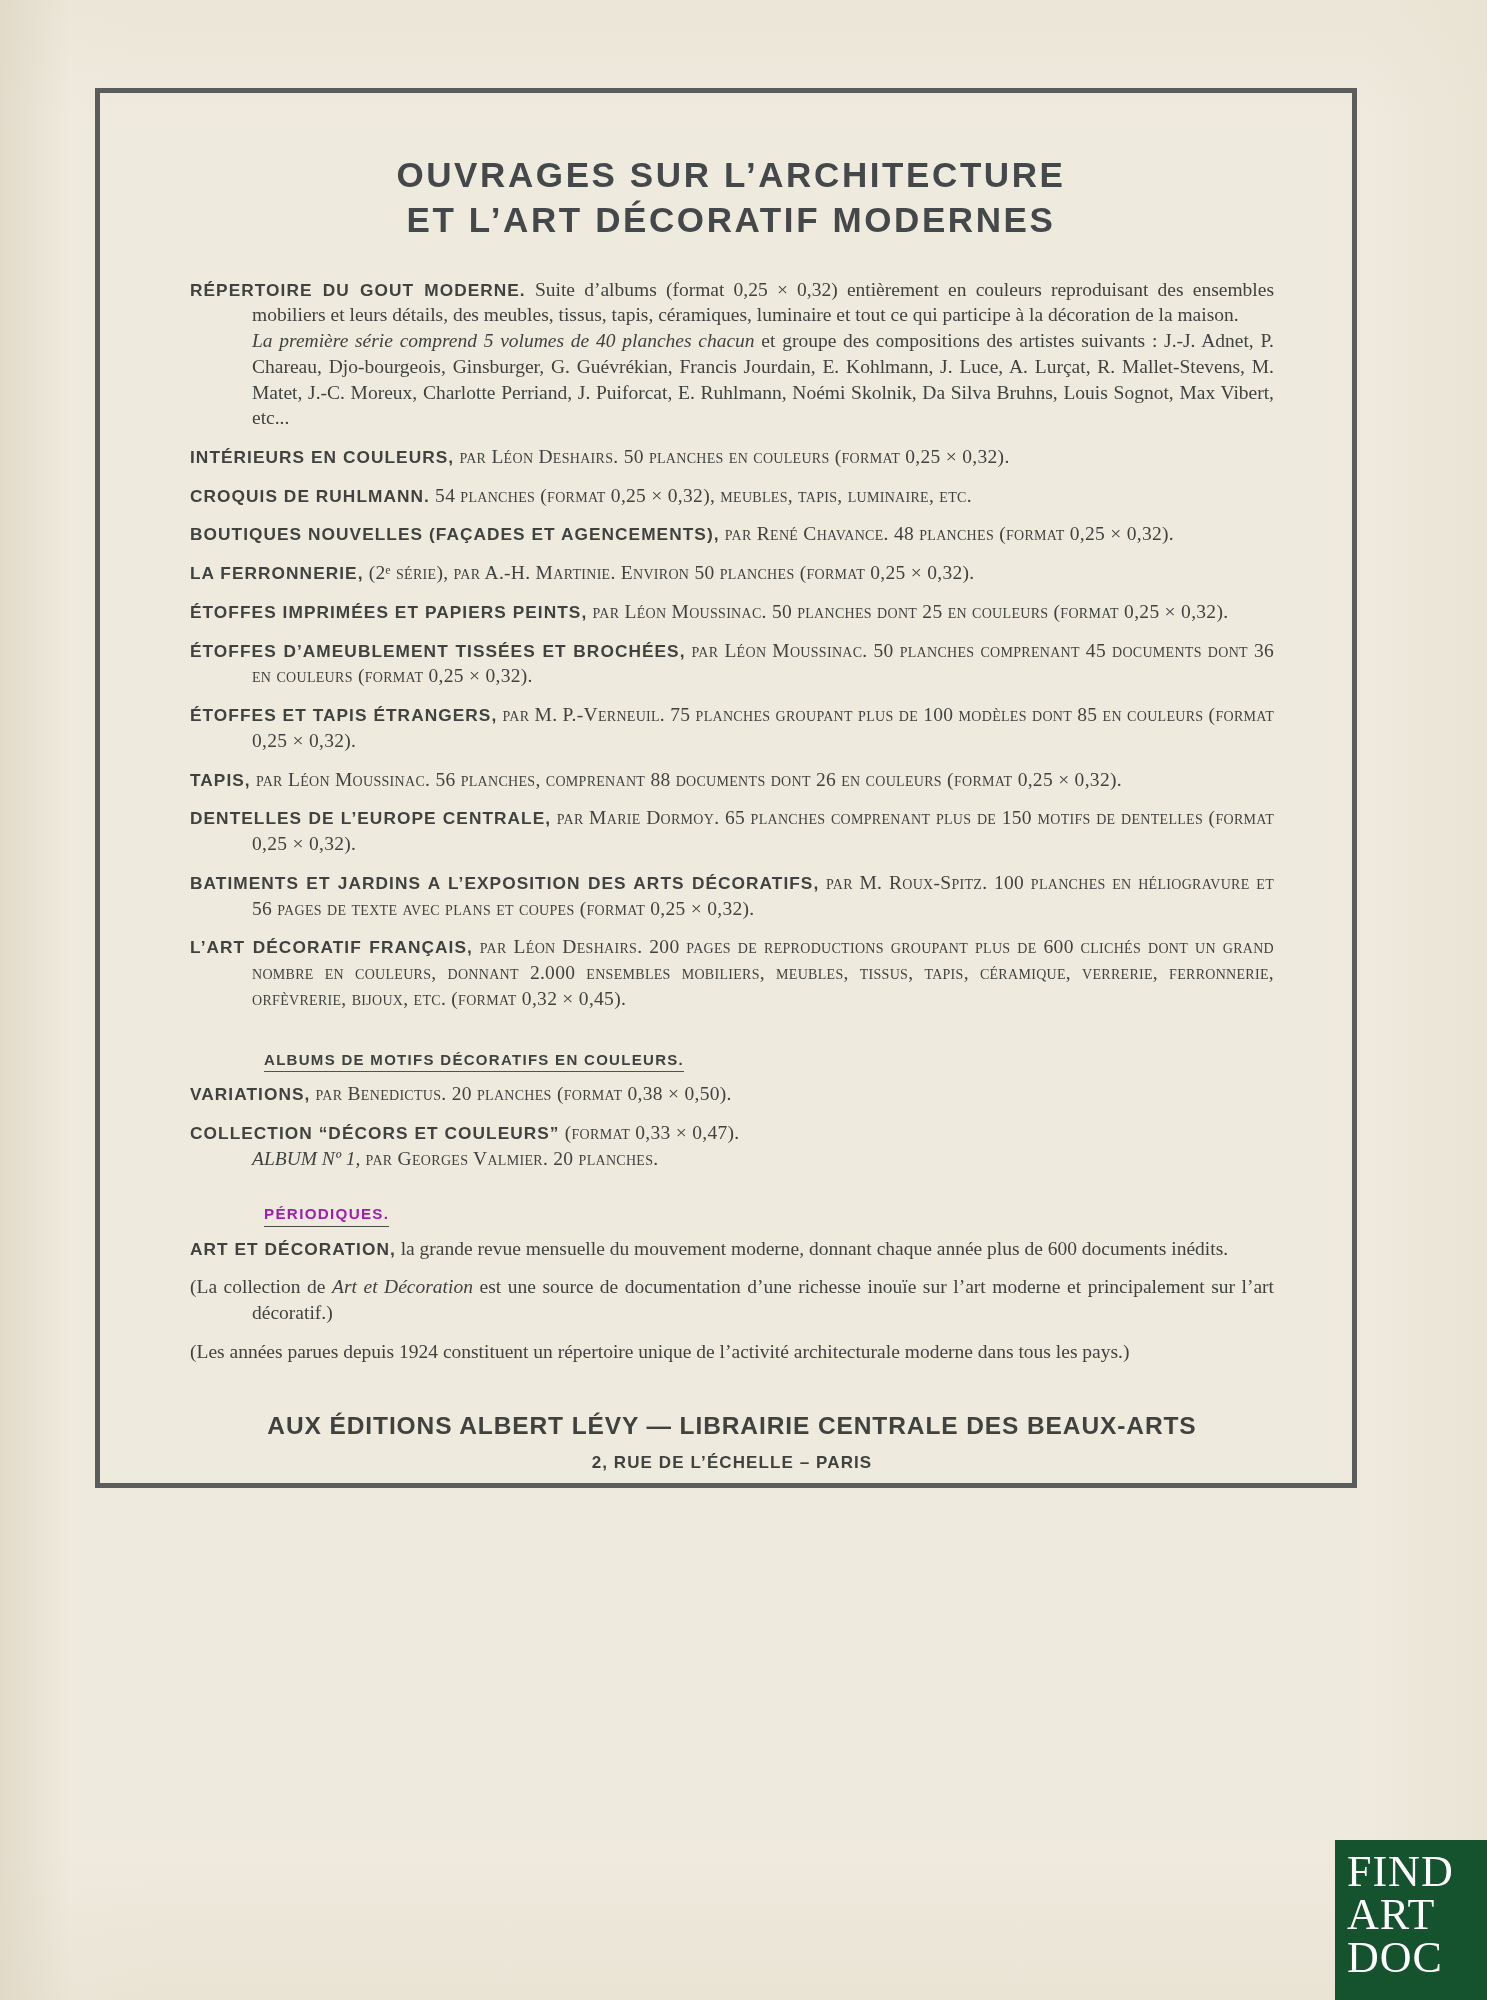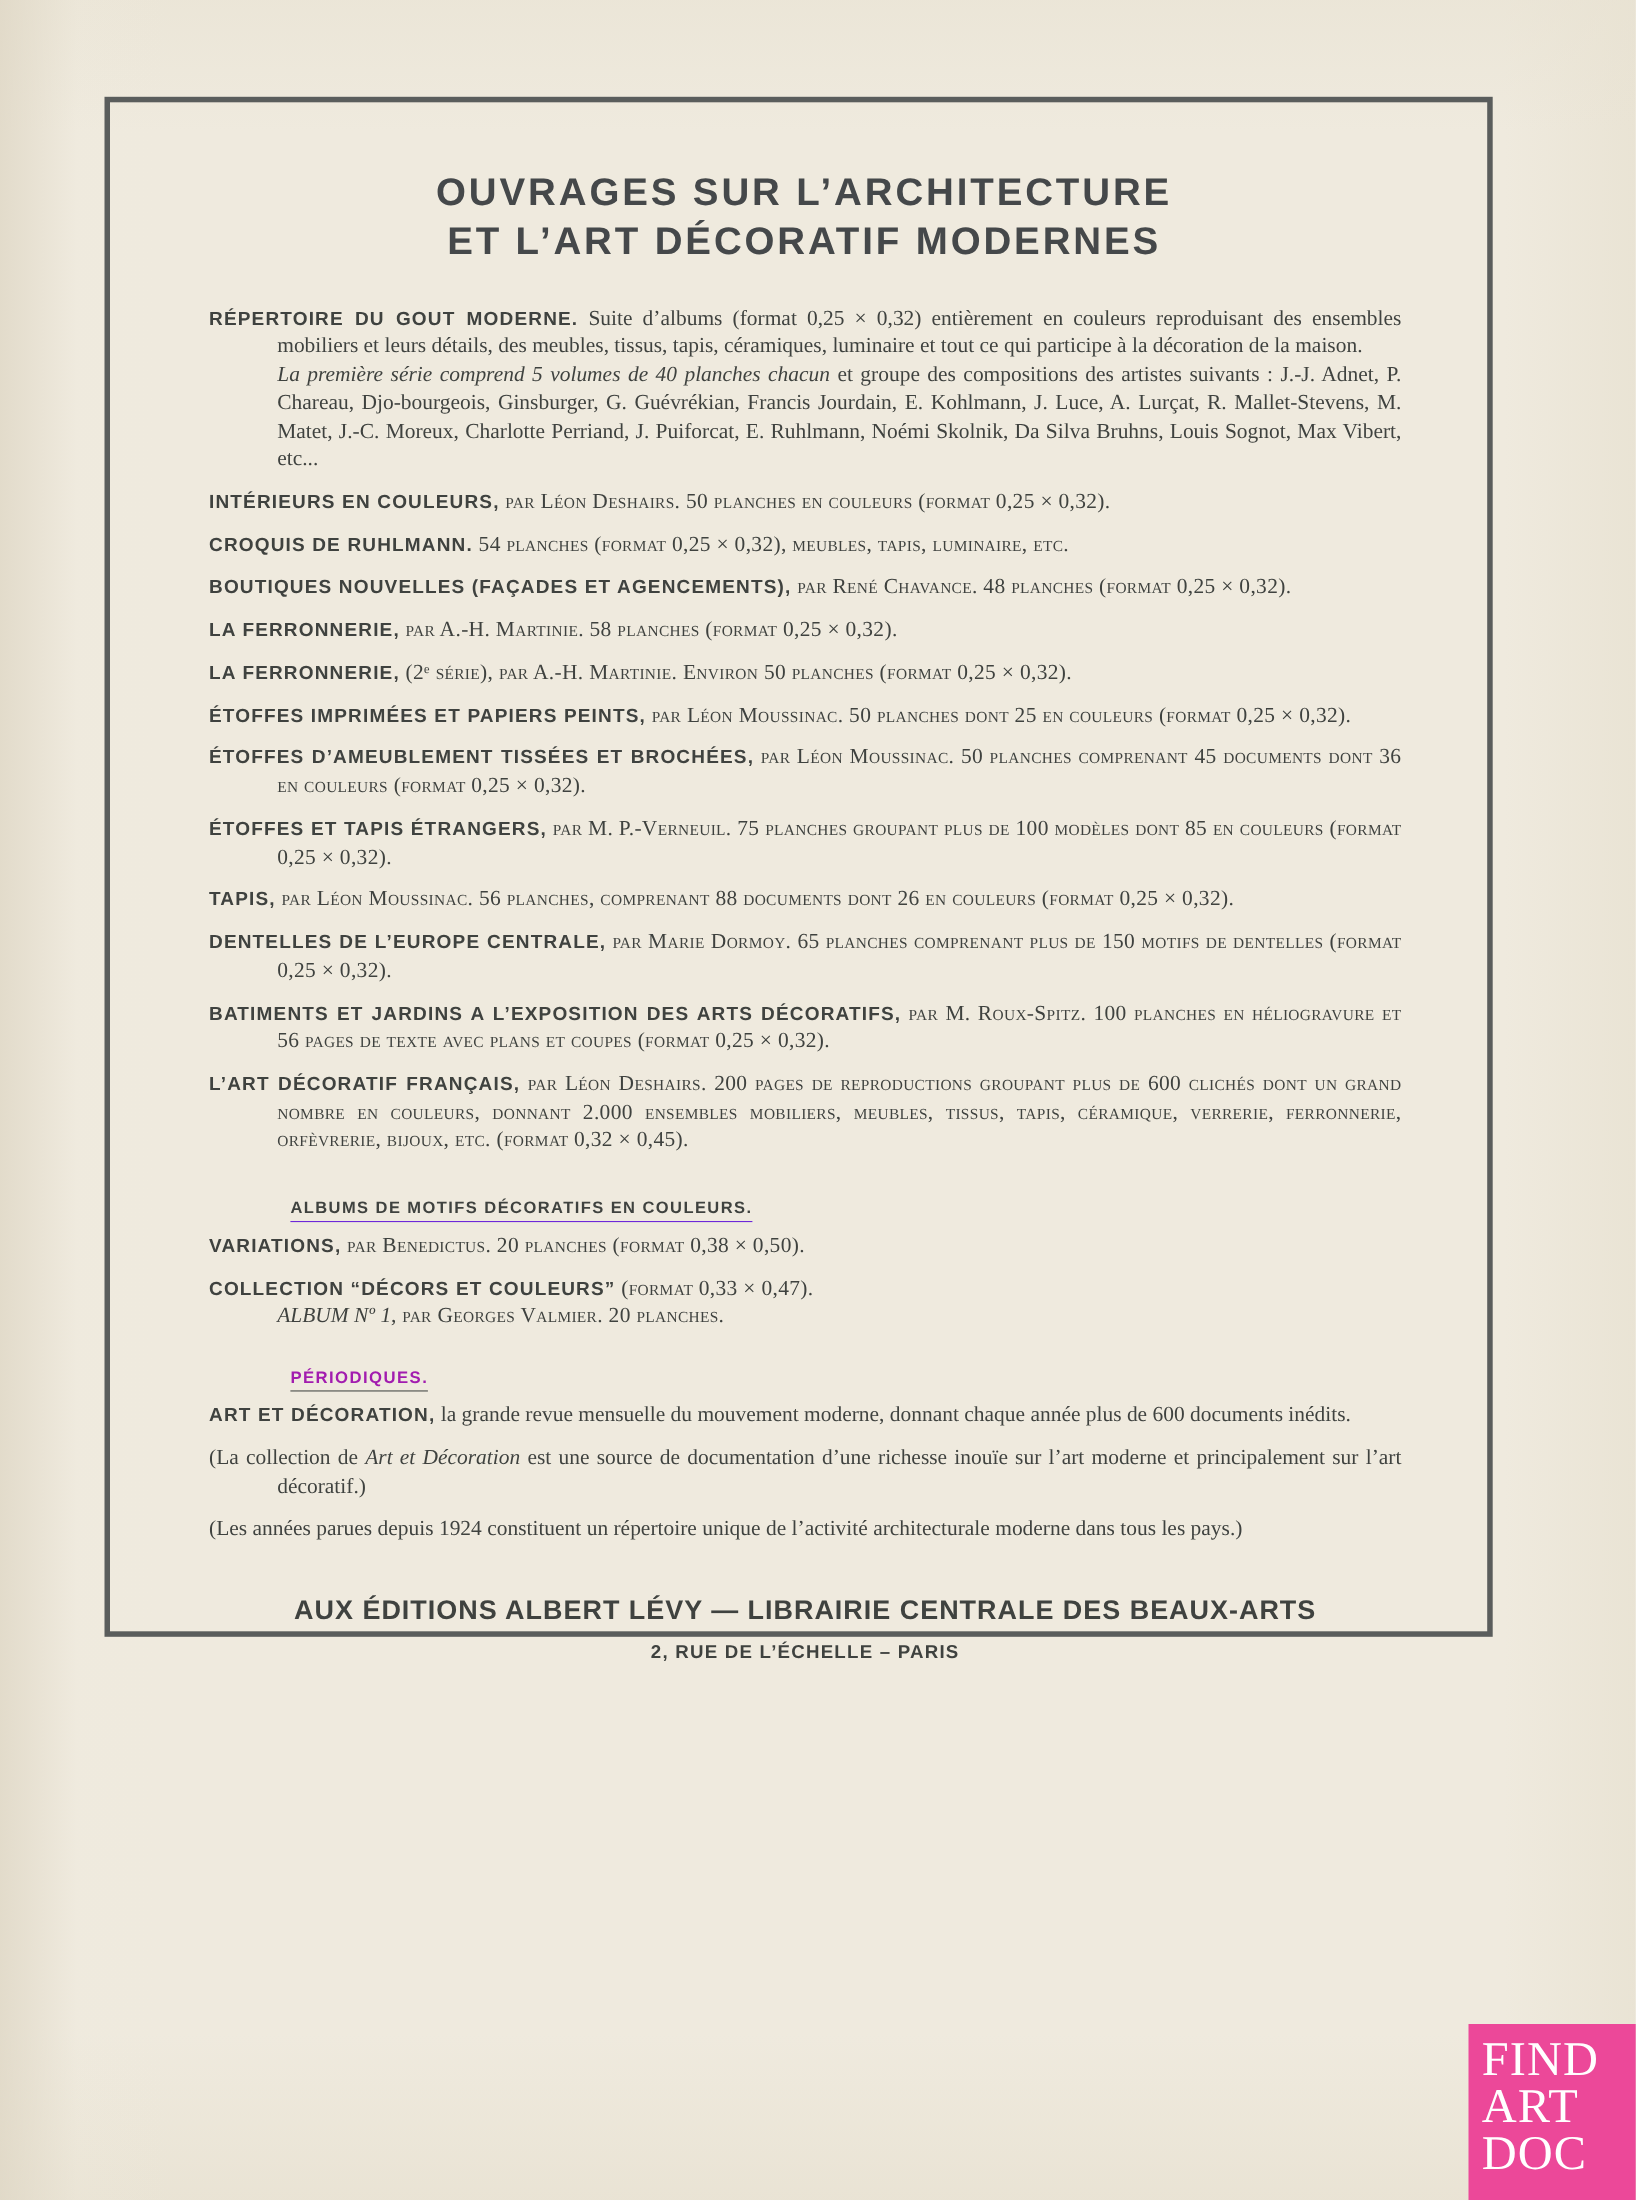--- a/index.html
+++ b/index.html
@@ -136,21 +136,21 @@
     letter-spacing: 1.1px;
     margin-top: 9px;
     color: #3f423f;
   }
   .watermark {
     position: absolute;
     right: 0;
     bottom: 0;
     width: 152px;
     height: 160px;
-    background: #ec4899;
+    background: #14532d;
     color: #ffffff;
     font-family: "Liberation Serif", serif;
     padding: 10px 4px 0 12px;
     box-sizing: border-box;
     line-height: 0.98;
   }
   .watermark span {
     display: block;
     font-size: 44px;
     letter-spacing: 1px;
@@ -193,25 +193,20 @@
             <span class="ttl">CROQUIS DE RUHLMANN.</span><span class="sc"> 54 planches (format 0,25 × 0,32), meubles, tapis, luminaire, etc.</span>
           </span>
         </div>
 
         <div class="entry">
           <span class="hang">
             <span class="ttl">BOUTIQUES NOUVELLES (FAÇADES ET AGENCEMENTS),</span><span class="sc"> par René Chavance. 48 planches (format 0,25 × 0,32).</span>
           </span>
         </div>
 
-        <div class="entry">
-          <span class="hang">
-            <span class="ttl">LA FERRONNERIE,</span><span class="sc"> par A.-H. Martinie. 58 planches (format 0,25 × 0,32).</span>
-          </span>
-        </div>
 
         <div class="entry">
           <span class="hang">
             <span class="ttl">LA FERRONNERIE,</span><span class="sc"> (2ᵉ série), par A.-H. Martinie. Environ 50 planches (format 0,25 × 0,32).</span>
           </span>
         </div>
 
         <div class="entry">
           <span class="hang">
             <span class="ttl">ÉTOFFES IMPRIMÉES ET PAPIERS PEINTS,</span><span class="sc"> par Léon Moussinac. 50 planches dont 25 en couleurs (format 0,25 × 0,32).</span>

